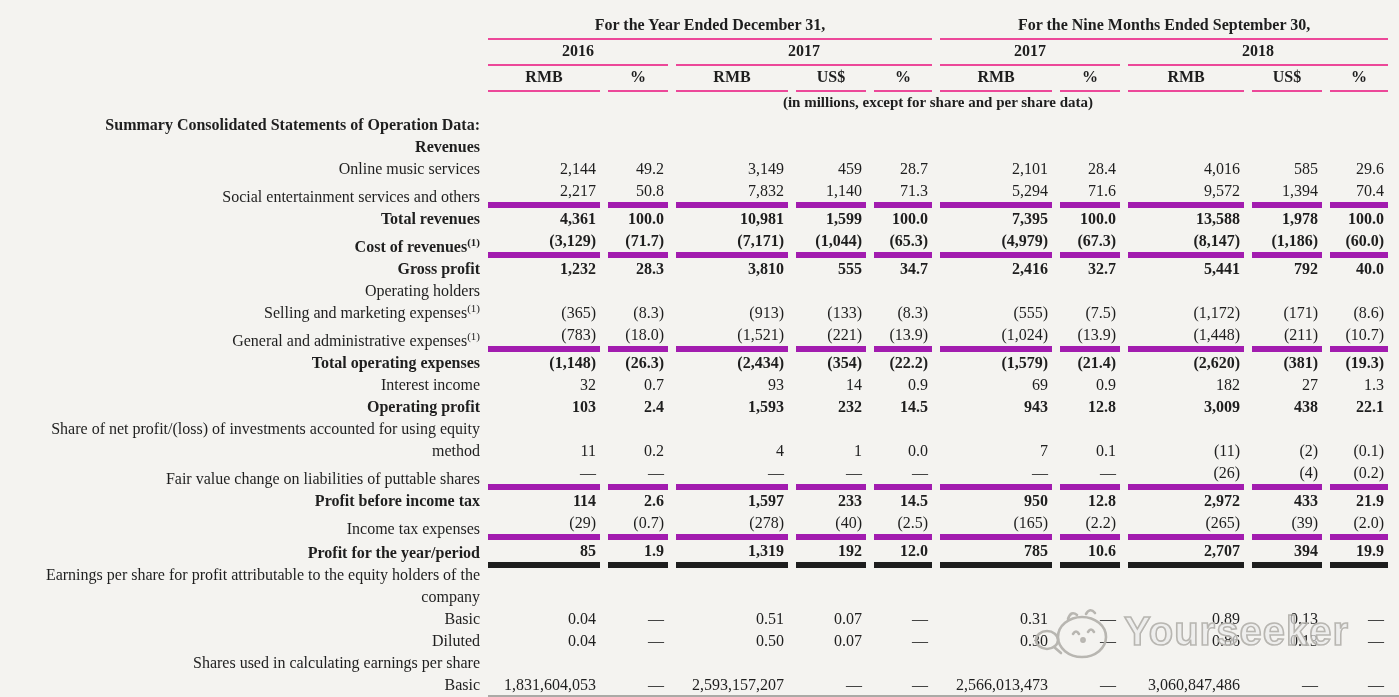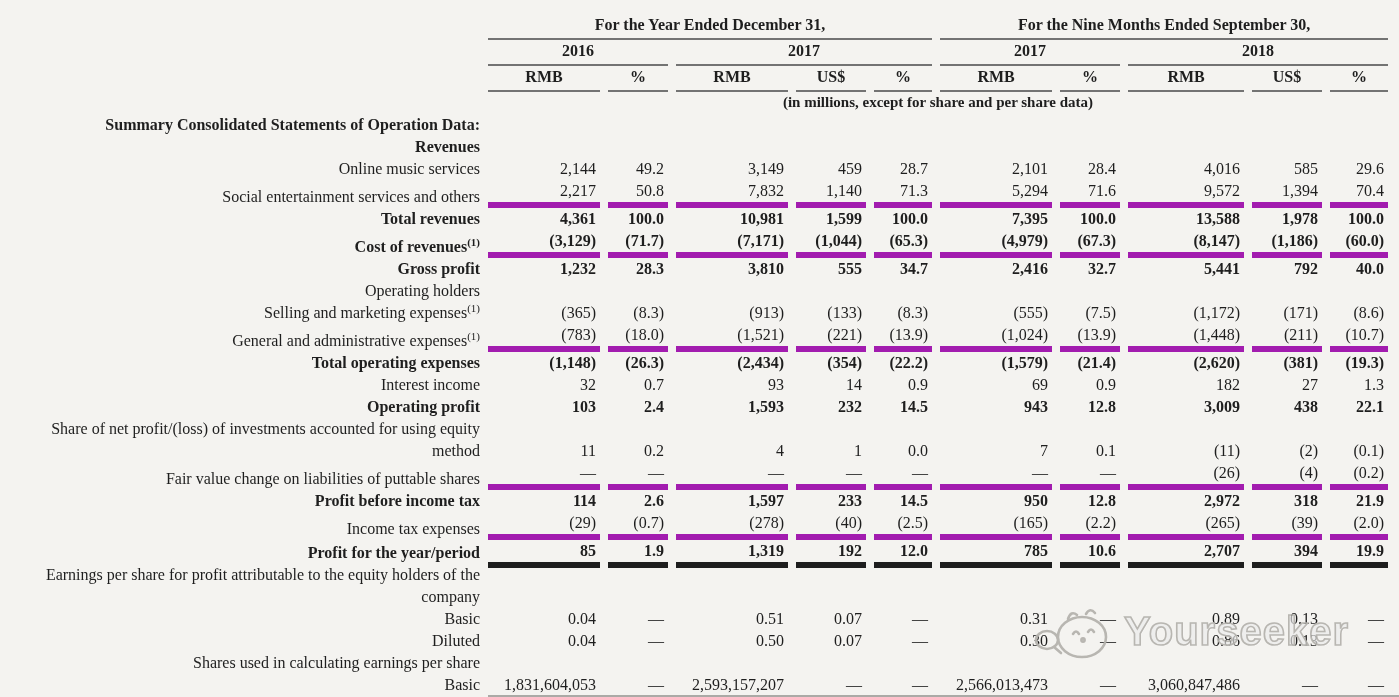--- a/index.html
+++ b/index.html
@@ -22,21 +22,21 @@
     font-size: 16px;
     line-height: 22px;
     padding: 0;
     vertical-align: bottom;
     font-weight: normal;
     overflow: hidden;
     white-space: nowrap;
   }
   thead th { padding-bottom: 2px; }
   .grp, .yr, .cur { font-weight: bold; text-align: center; white-space: nowrap; }
-  .rule { border-bottom: 2px solid #737373; }
+  .rule { border-bottom: 2px solid #ec4899; }
   .note { font-weight: bold; text-align: center; font-size: 15px; line-height: 20px; }
   td.num { text-align: right; padding-right: 4px; }
   td.lbl { text-align: right; white-space: normal; }
   .b { font-weight: bold; }
   .r1 { border-bottom: 6px solid #a21caf; }
   .r2 { border-bottom: 2px solid #1e1e1e; box-shadow: 0 4px 0 0 #1e1e1e; margin-top: 40px; }
   .ind0 { padding-left: 8px; }
   .ind1 { padding-left: 46px; }
   .hang { padding-left: 44px; text-indent: -22px; }
   sup { font-size: 11px; line-height: 0; }
@@ -312,21 +312,21 @@
       <tr>
         <td class="lbl ind0 b">Profit before income tax</td>
         <td class="num b">114</td>
         <td class="num b">2.6</td>
         <td class="num b">1,597</td>
         <td class="num b">233</td>
         <td class="num b">14.5</td>
         <td class="num b">950</td>
         <td class="num b">12.8</td>
         <td class="num b">2,972</td>
-        <td class="num b">318</td>
+        <td class="num b">433</td>
         <td class="num b">21.9</td>
       </tr>
       <tr>
         <td class="lbl ind0">Income tax expenses</td>
         <td class="num r1">(29)</td>
         <td class="num r1">(0.7)</td>
         <td class="num r1">(278)</td>
         <td class="num r1">(40)</td>
         <td class="num r1">(2.5)</td>
         <td class="num r1">(165)</td>

